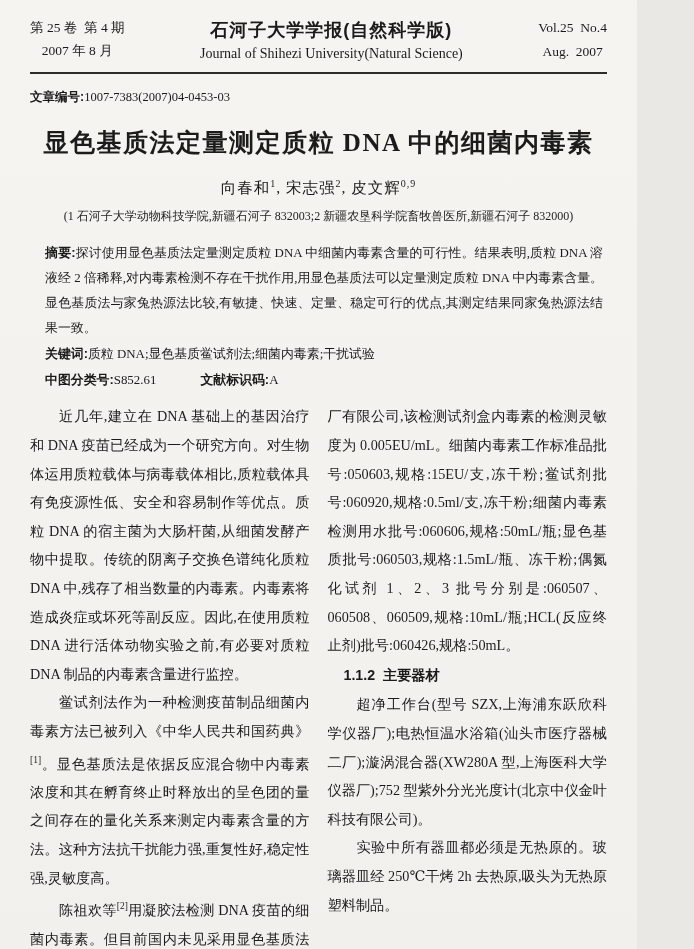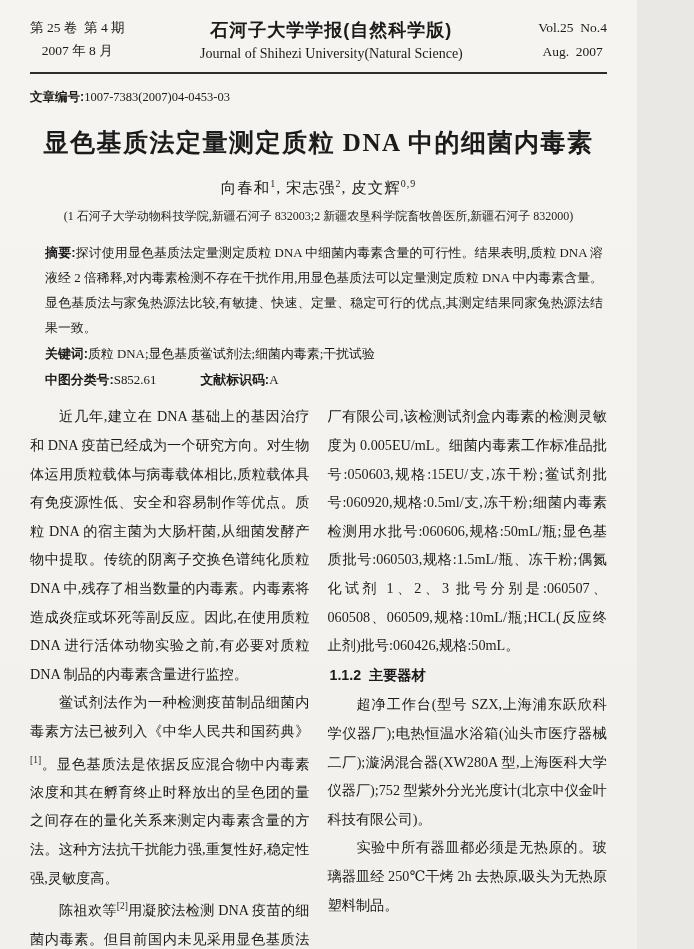--- a/index.html
+++ b/index.html
@@ -48,21 +48,21 @@
   }
   .abstract-block .label{font-size:13px;margin-top:8px;}
   .meta-line{margin:0 4px 0 15px;font-size:12.9px;line-height:25px;}
   .clc-line{display:flex;gap:44px;}
 
   
   .columns{display:flex;gap:18px;margin-top:9px;}
   .col{width:308px;font-size:14.2px;line-height:28.6px;text-align:justify;}
   .col p{margin:0;text-indent:2.05em;}
   .col p.cont{text-indent:0;}
-  .h-l3{font-size:14.2px;margin:1px 2px;}
+  .h-l3{font-size:14.2px;margin:1px 16px;}
   sup{font-size:9.5px;}
 </style>
 </head>
 <body>
 
 <div class="page">
 
   <div class="header">
     <div class="header-left">第 25 卷&nbsp;&nbsp;第 4 期
 2007 年 8 月</div>

